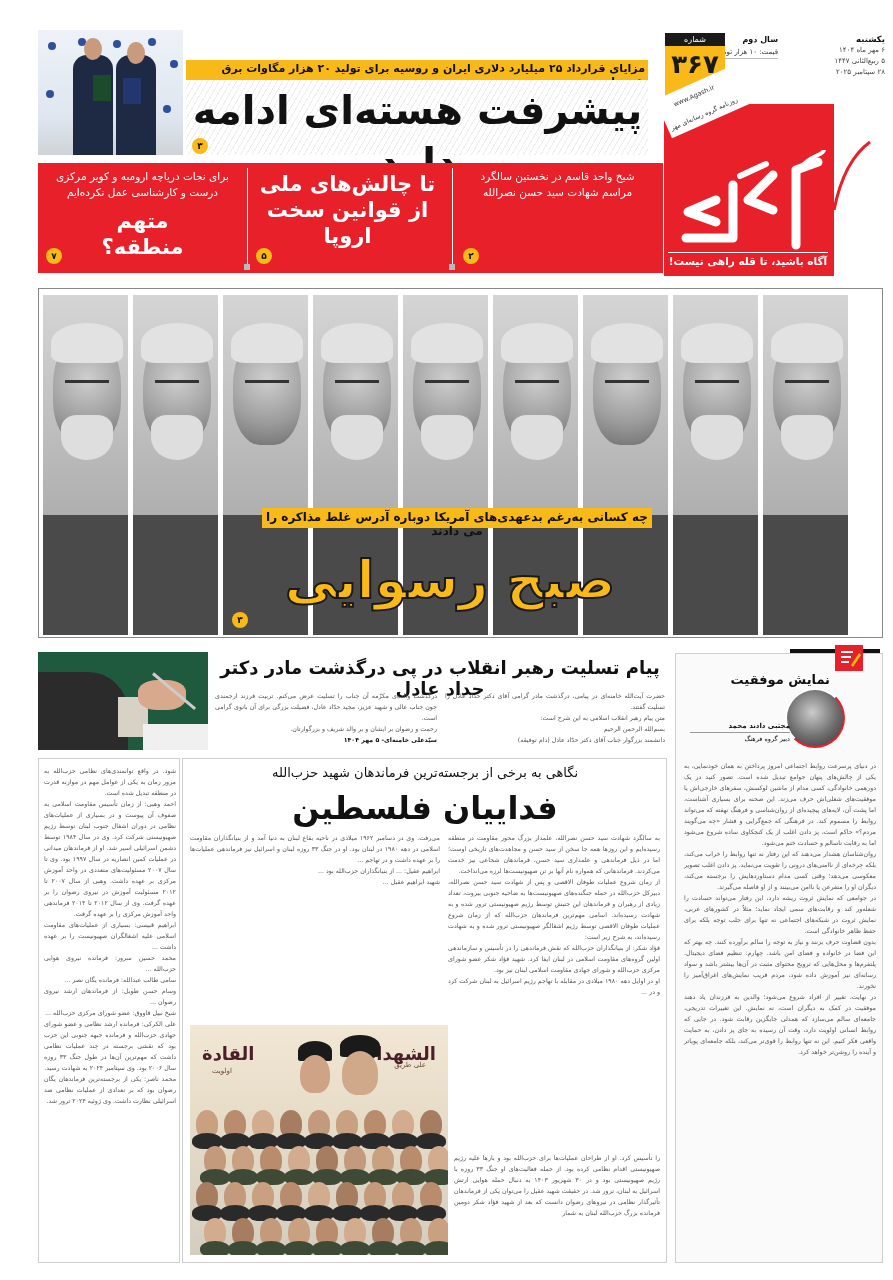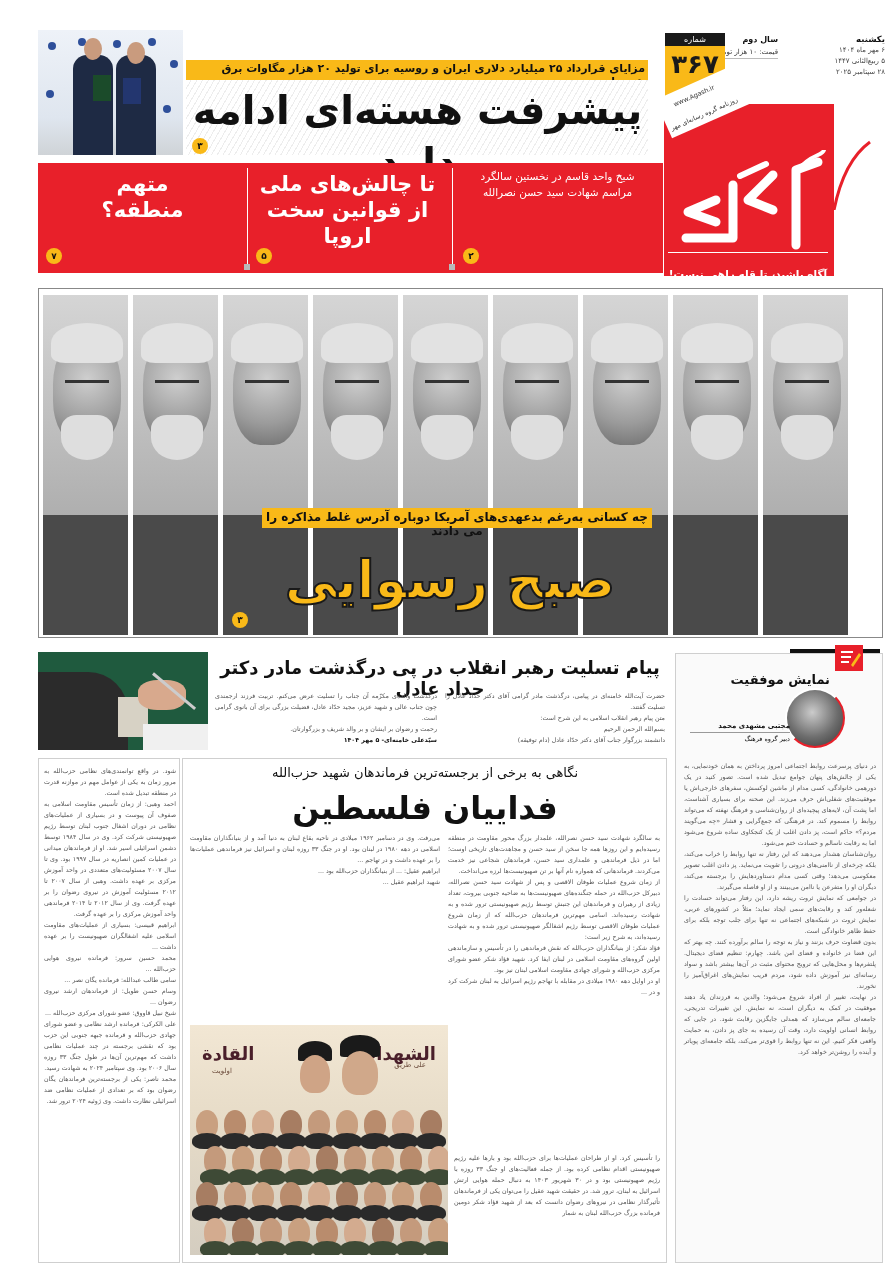--- a/index.html
+++ b/index.html
@@ -16,21 +16,21 @@
 
   .issue-box { left: 665px; top: 33px; width: 60px; height: 80px; background: #f9b918; }
   .issue-box .lbl { background: #1a1a1a; color: #fff; font-size: 8px; text-align: center; height: 13px; line-height: 13px; }
   .issue-box .num { font-weight: bold; font-size: 26px; text-align: center; line-height: 36px; color: #1a1a1a; font-family: "DejaVu Sans", sans-serif; }
 
   .logo-block { left: 664px; top: 104px; width: 170px; height: 172px; background: #e8202a; overflow: hidden; }
   .logo-strip { left: 655px; top: 100px; width: 95px; height: 42px; background: #fff; transform: rotate(-24deg); transform-origin: left top; }
   .logo-strip-text { left: 668px; top: 110px; font-size: 6.5px; color: #333; transform: rotate(-24deg); white-space: nowrap; direction: rtl; }
   .logo-url { left: 672px; top: 92px; font-size: 6.5px; color: #333; transform: rotate(-24deg); direction: ltr; white-space: nowrap; }
   .logo-word { left: 678px; top: 150px; width: 150px; height: 100px; }
-  .logo-tagline { left: 668px; top: 252px; width: 160px; text-align: center; font-size: 10.5px; color: #fff; font-weight: bold; border-top: 1px solid #fff; padding-top: 15px; }
+  .logo-tagline { left: 668px; top: 252px; width: 160px; text-align: center; font-size: 10.5px; color: #fff; font-weight: bold; border-top: 1px solid #fff; padding-top: 2px; }
   .logo-swoosh { left: 832px; top: 140px; width: 40px; height: 70px; }
 
   
   .top-photo { left: 38px; top: 30px; width: 145px; height: 125px; background: linear-gradient(180deg,#eef2f8 0%,#dfe6ef 70%,#cfd3d7 100%); overflow: hidden; }
   .top-photo .dot { position: absolute; width: 8px; height: 8px; border-radius: 50%; background: #2e4f9a; }
   .top-photo .man { position: absolute; bottom: 0; width: 40px; height: 100px; background: #1e2a44; border-radius: 14px 14px 0 0; }
   .top-photo .head { position: absolute; width: 18px; height: 22px; border-radius: 50%; background: #c99b7e; }
   .top-photo .folder { position: absolute; width: 18px; height: 26px; }
 
   
@@ -181,20 +181,24 @@
 <div class="abs teaser" style="left:245px;width:205px">
   <div class="head">
     <div>تا چالش‌های ملی</div>
     <div>از قوانین سخت اروپا</div>
   </div>
 </div>
 <div class="abs page-badge" style="left:256px;top:248px">۵</div>
 <div class="abs teaser-divider" style="left:247px"></div>
 
 <div class="abs teaser" style="left:40px;width:205px">
+  <div class="sub">
+    <div>برای نجات دریاچه ارومیه و کویر مرکزی</div>
+    <div>درست و کارشناسی عمل نکرده‌ایم</div>
+  </div>
   <div class="head">
     <div>متهم</div>
     <div>منطقه؟</div>
   </div>
 </div>
 <div class="abs page-badge" style="left:46px;top:248px">۷</div>
 
 <div class="abs portraits-frame"></div>
 <div id="portraits">
     <div class="abs portrait" style="left: 43px;">
@@ -298,21 +302,21 @@
 <div class="abs opinion-topbar"></div>
 <svg class="abs opinion-icon" viewBox="0 0 28 26">
   <rect x="0" y="0" width="28" height="26" fill="#e8202a"></rect>
   <rect x="6" y="6" width="12" height="2" fill="#fff"></rect>
   <rect x="6" y="11" width="10" height="2" fill="#fff"></rect>
   <rect x="6" y="16" width="8" height="2" fill="#fff"></rect>
   <path d="M16 20 L24 8 L26 10 L18 22 Z" fill="#f9b918"></path>
 </svg>
 <div class="abs opinion-title">نمایش موفقیت</div>
 <div class="abs opinion-avatar"></div>
-<div class="abs opinion-author">مجتبی مشهدی محمد</div>
+<div class="abs opinion-author">مجتبی دادند محمد</div>
 <div class="abs opinion-role">دبیر گروه فرهنگ</div>
 <div class="abs body-col opinion-body">
   <p>در دنیای پرسرعت روابط اجتماعی امروز پرداختن به همان خودنمایی، به یکی از چالش‌های پنهان جوامع تبدیل شده است. تصور کنید در یک دورهمی خانوادگی، کسی مدام از ماشین لوکسش، سفرهای خارجی‌اش یا موفقیت‌های شغلی‌اش حرف می‌زند. این صحنه برای بسیاری آشناست، اما پشت آن، لایه‌های پیچیده‌ای از روان‌شناسی و فرهنگ نهفته که می‌تواند روابط را مسموم کند. در فرهنگی که جمع‌گرایی و فشار «چه می‌گویند مردم؟» حاکم است، پز دادن اغلب از یک کنجکاوی ساده شروع می‌شود اما به رقابت ناسالم و حسادت ختم می‌شود.</p>
   <p>روان‌شناسان هشدار می‌دهند که این رفتار نه تنها روابط را خراب می‌کند، بلکه چرخه‌ای از ناامنی‌های درونی را تقویت می‌نماید. پز دادن اغلب تصویر معکوسی می‌دهد؛ وقتی کسی مدام دستاوردهایش را برجسته می‌کند، دیگران او را متفرعن یا ناامن می‌بینند و از او فاصله می‌گیرند.</p>
   <p>در جوامعی که نمایش ثروت ریشه دارد، این رفتار می‌تواند حسادت را شعله‌ور کند و رقابت‌های سمی ایجاد نماید؛ مثلاً در کشورهای عربی، نمایش ثروت در شبکه‌های اجتماعی نه تنها برای جلب توجه بلکه برای حفظ ظاهر خانوادگی است.</p>
   <p>بدون قضاوت حرف بزنند و نیاز به توجه را سالم برآورده کنند. چه بهتر که این فضا در خانواده و فضای امن باشد. چهارم: تنظیم فضای دیجیتال. پلتفرم‌ها و محل‌هایی که ترویج محتوای مثبت در آن‌ها بیشتر باشد و سواد رسانه‌ای نیز آموزش داده شود، مردم فریب نمایش‌های اغراق‌آمیز را نخورند.</p>
   <p>در نهایت، تغییر از افراد شروع می‌شود؛ والدین به فرزندان یاد دهند موفقیت در کمک به دیگران است، نه نمایش. این تغییرات تدریجی، جامعه‌ای سالم می‌سازد که همدلی جایگزین رقابت شود. در جایی که روابط انسانی اولویت دارد، وقت آن رسیده به جای پز دادن، به حمایت واقعی فکر کنیم. این نه تنها روابط را قوی‌تر می‌کند، بلکه جامعه‌ای پویاتر و آینده را روشن‌تر خواهد کرد.</p>
 </div>
 
 <div class="abs feature"></div>

